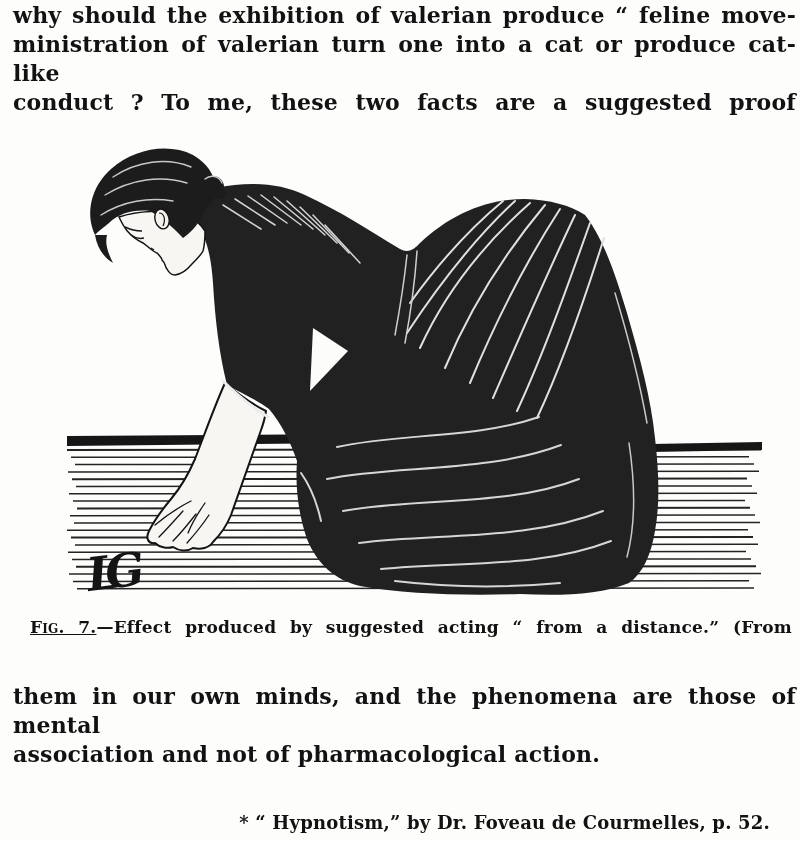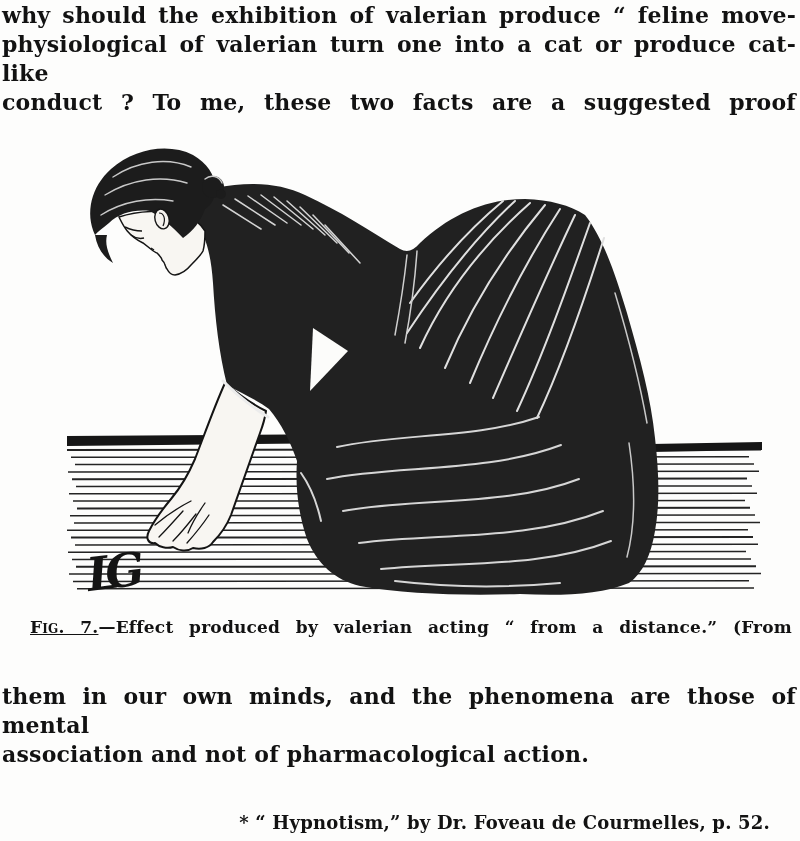--- a/index.html
+++ b/index.html
@@ -10,41 +10,41 @@
     color:#121212;
     overflow:hidden;
   }
   .page{
     position:relative;width:800px;height:841px;
     background:#fdfdfc;
   }
   .para{position:absolute;left:2px;right:4px;font-weight:700;letter-spacing:.2px;}
   .para-top{top:1px;font-size:22px;line-height:29px;}
   .para-bottom{top:682px;font-size:22px;line-height:29px;}
-  .tline{text-align:justify;text-align-last:justify;}
+  .tline{text-align:justify;text-align-last:justify;margin-left:11px;}
   .tline.last{text-align-last:left;}
   .illustration{position:absolute;left:55px;top:143px;width:720px;height:460px;margin:0;}
   .illustration svg{display:block;width:100%;height:100%;}
   .caption{position:absolute;left:2px;right:8px;top:616px;font-size:17px;line-height:23px;font-weight:700;letter-spacing:.2px;}
   .caption .just{text-align:justify;text-align-last:justify;text-indent:28px;}
   .smallcaps{font-variant:small-caps;text-decoration:underline;}
   .footnote{
     position:absolute;left:0;right:30px;top:812px;
     text-align:right;font-size:18px;font-weight:700;letter-spacing:.2px;
   }
   .sig{font-family:"DejaVu Serif","Liberation Serif",serif;}
 </style>
 </head>
 <body>
 
 <div class="page">
 
   <div class="para para-top">
     <div class="tline">why should the exhibition of valerian produce “ feline move-</div>
-    <div class="tline">physiological of valerian turn one into a cat or produce cat-like</div>
+    <div class="tline">ministration of valerian turn one into a cat or produce cat-like</div>
     <div class="tline">conduct ?  To me, these two facts are a suggested proof</div>
   </div>
 
   <figure class="illustration">
     <svg viewBox="0 0 720 460" aria-hidden="true">
 
       <g id="floor-hatch">
           <line x1="12" x2="706" y1="307" y2="306.4" stroke="#242424" stroke-width="2"></line>
           <line x1="16" x2="694" y1="314.3" y2="313.7" stroke="#242424" stroke-width="1.5"></line>
           <line x1="20" x2="699" y1="321.6" y2="321" stroke="#242424" stroke-width="1.5"></line>
@@ -192,21 +192,21 @@
           <path d="M150,360 C143,370 137,380 133,390"></path>
         </g>
         <path d="M168,238 C182,252 197,264 213,274" fill="none" stroke="#ececec" stroke-width="3" stroke-linecap="round"></path>
       </g>
 
       <text class="sig" x="34" y="448" font-size="46" font-style="italic" font-weight="bold" letter-spacing="-14" fill="#141414" transform="rotate(-7 34 448)">LG</text>
     </svg>
   </figure>
 
   <div class="caption">
-    <div class="just"><span class="smallcaps">Fig. 7.</span><span>—Effect produced by valerian acting “ from a distance.” (From</span></div>
+    <div class="just"><span class="smallcaps">Fig. 7.</span><span>—Effect produced by suggested acting “ from a distance.” (From</span></div>
   </div>
 
   <div class="para para-bottom">
     <div class="tline">them in our own minds, and the phenomena are those of mental</div>
     <div class="tline last">association and not of pharmacological action.</div>
   </div>
 
   <div class="footnote">* “ Hypnotism,” by Dr. Foveau de Courmelles, p. 52.</div>
 </div>
 

